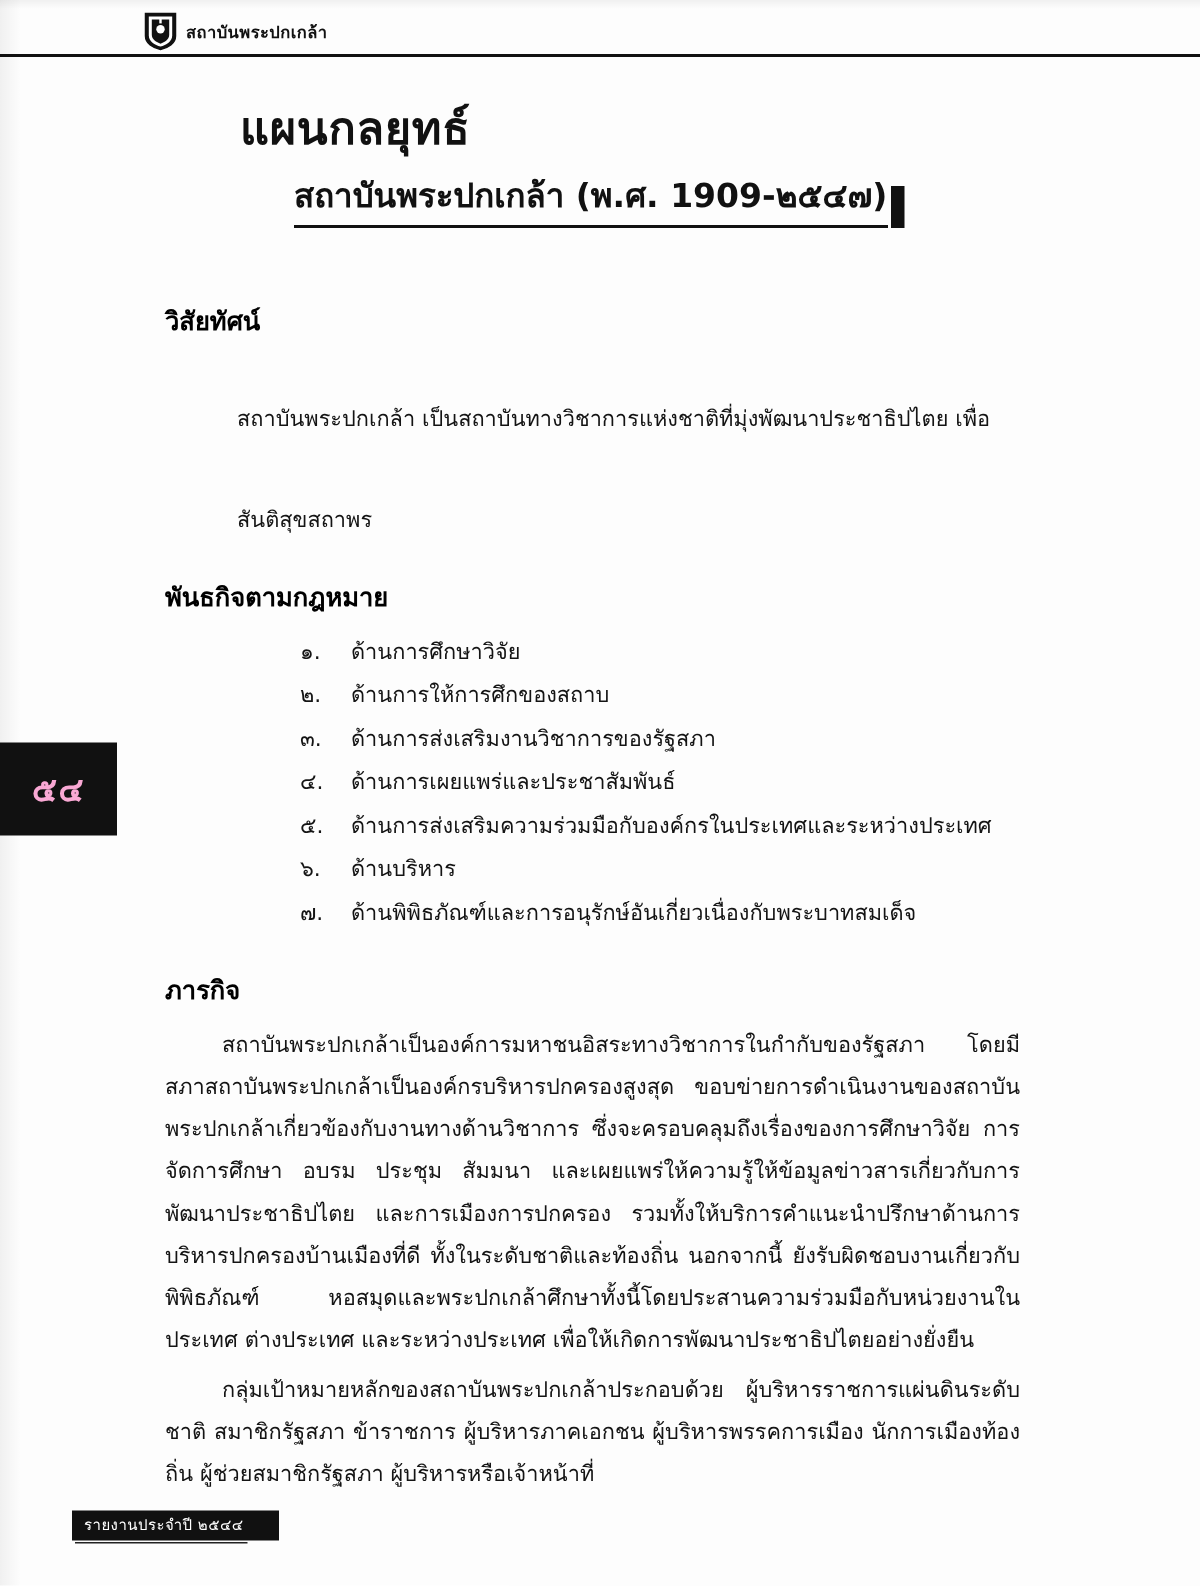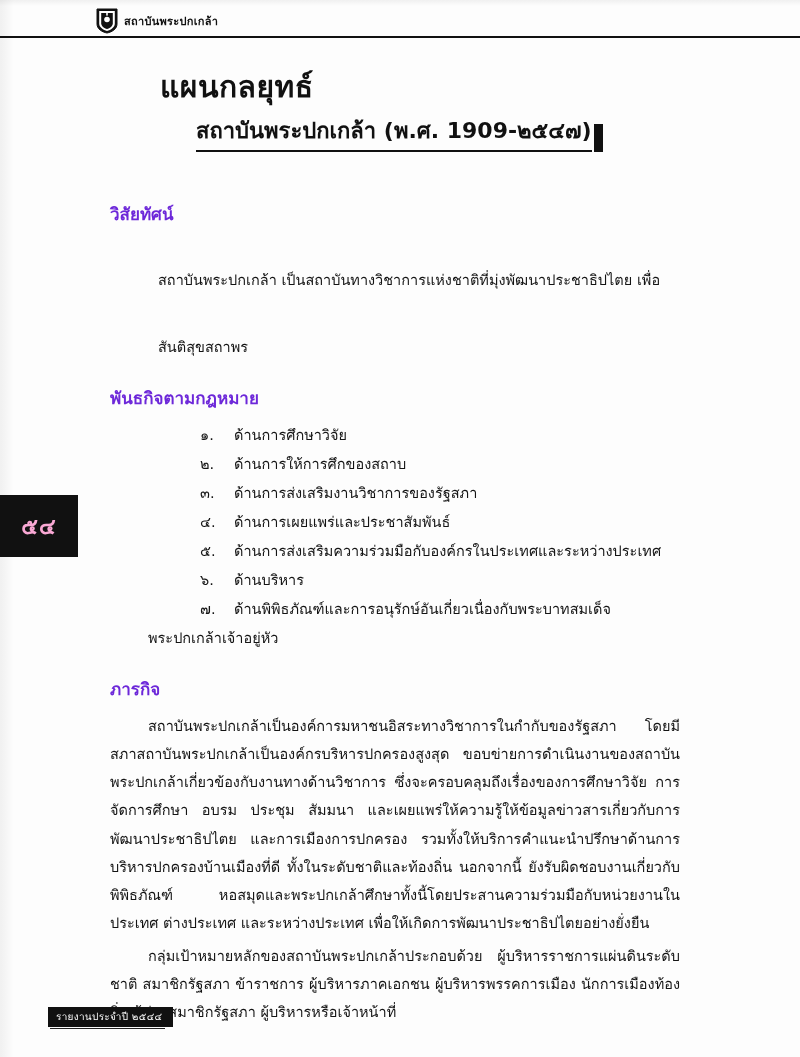--- a/index.html
+++ b/index.html
@@ -112,21 +112,21 @@
     left: 110px;
     width: 570px;
   }
 
   .section {
     margin-bottom: 6px;
   }
   .section-heading {
     font-size: 17px;
     font-weight: 700;
-    color: #6d28d9;
+    color: #000000;
     margin: 22px 0 10px 0;
   }
   .section-heading.first { margin-top: 0; }
 
   .para {
     font-size: 14.5px;
     line-height: 1.95;
     color: #141414;
     text-align: justify;
     margin: 0 0 4px 0;
@@ -182,21 +182,21 @@
     height: 1px;
     background: #222;
   }
   .footer-tag {
     position: absolute;
     left: 48px;
     bottom: 12px;
     background: #111;
     color: #fff;
     font-size: 10px;
-    padding: 2px 11px 3px 8px;
+    padding: 2px 24px 3px 8px;
     letter-spacing: 0.3px;
   }
 
   
   .edge-shade-left {
     position: absolute;
     left: 0; top: 0;
     width: 14px; height: 1057px;
     background: linear-gradient(to right, rgba(0,0,0,0.05), rgba(0,0,0,0));
     pointer-events: none;
@@ -273,21 +273,20 @@
         </li>
         <li>
           <span class="num">๖.</span>
           <span class="txt">ด้านบริหาร</span>
         </li>
         <li>
           <span class="num">๗.</span>
           <span class="txt">ด้านพิพิธภัณฑ์และการอนุรักษ์อันเกี่ยวเนื่องกับพระบาทสมเด็จ</span>
         </li>
       </ul>
-      <div class="list-continue">พระปกเกล้าเจ้าอยู่หัว</div>
     </div>
 
     <div class="section">
       <div class="section-heading">ภารกิจ</div>
       <p class="para indent">สถาบันพระปกเกล้าเป็นองค์การมหาชนอิสระทางวิชาการในกำกับของรัฐสภา โดยมีสภาสถาบันพระปกเกล้าเป็นองค์กรบริหารปกครองสูงสุด ขอบข่ายการดำเนินงานของสถาบันพระปกเกล้าเกี่ยวข้องกับงานทางด้านวิชาการ ซึ่งจะครอบคลุมถึงเรื่องของการศึกษาวิจัย การจัดการศึกษา อบรม ประชุม สัมมนา และเผยแพร่ให้ความรู้ให้ข้อมูลข่าวสารเกี่ยวกับการพัฒนาประชาธิปไตย และการเมืองการปกครอง รวมทั้งให้บริการคำแนะนำปรึกษาด้านการบริหารปกครองบ้านเมืองที่ดี ทั้งในระดับชาติและท้องถิ่น นอกจากนี้ ยังรับผิดชอบงานเกี่ยวกับพิพิธภัณฑ์ หอสมุดและพระปกเกล้าศึกษาทั้งนี้โดยประสานความร่วมมือกับหน่วยงานในประเทศ ต่างประเทศ และระหว่างประเทศ เพื่อให้เกิดการพัฒนาประชาธิปไตยอย่างยั่งยืน</p>
       <p class="para indent">กลุ่มเป้าหมายหลักของสถาบันพระปกเกล้าประกอบด้วย ผู้บริหารราชการแผ่นดินระดับชาติ สมาชิกรัฐสภา ข้าราชการ ผู้บริหารภาคเอกชน ผู้บริหารพรรคการเมือง นักการเมืองท้องถิ่น ผู้ช่วยสมาชิกรัฐสภา ผู้บริหารหรือเจ้าหน้าที่</p>
     </div>
 
   </div>
 

